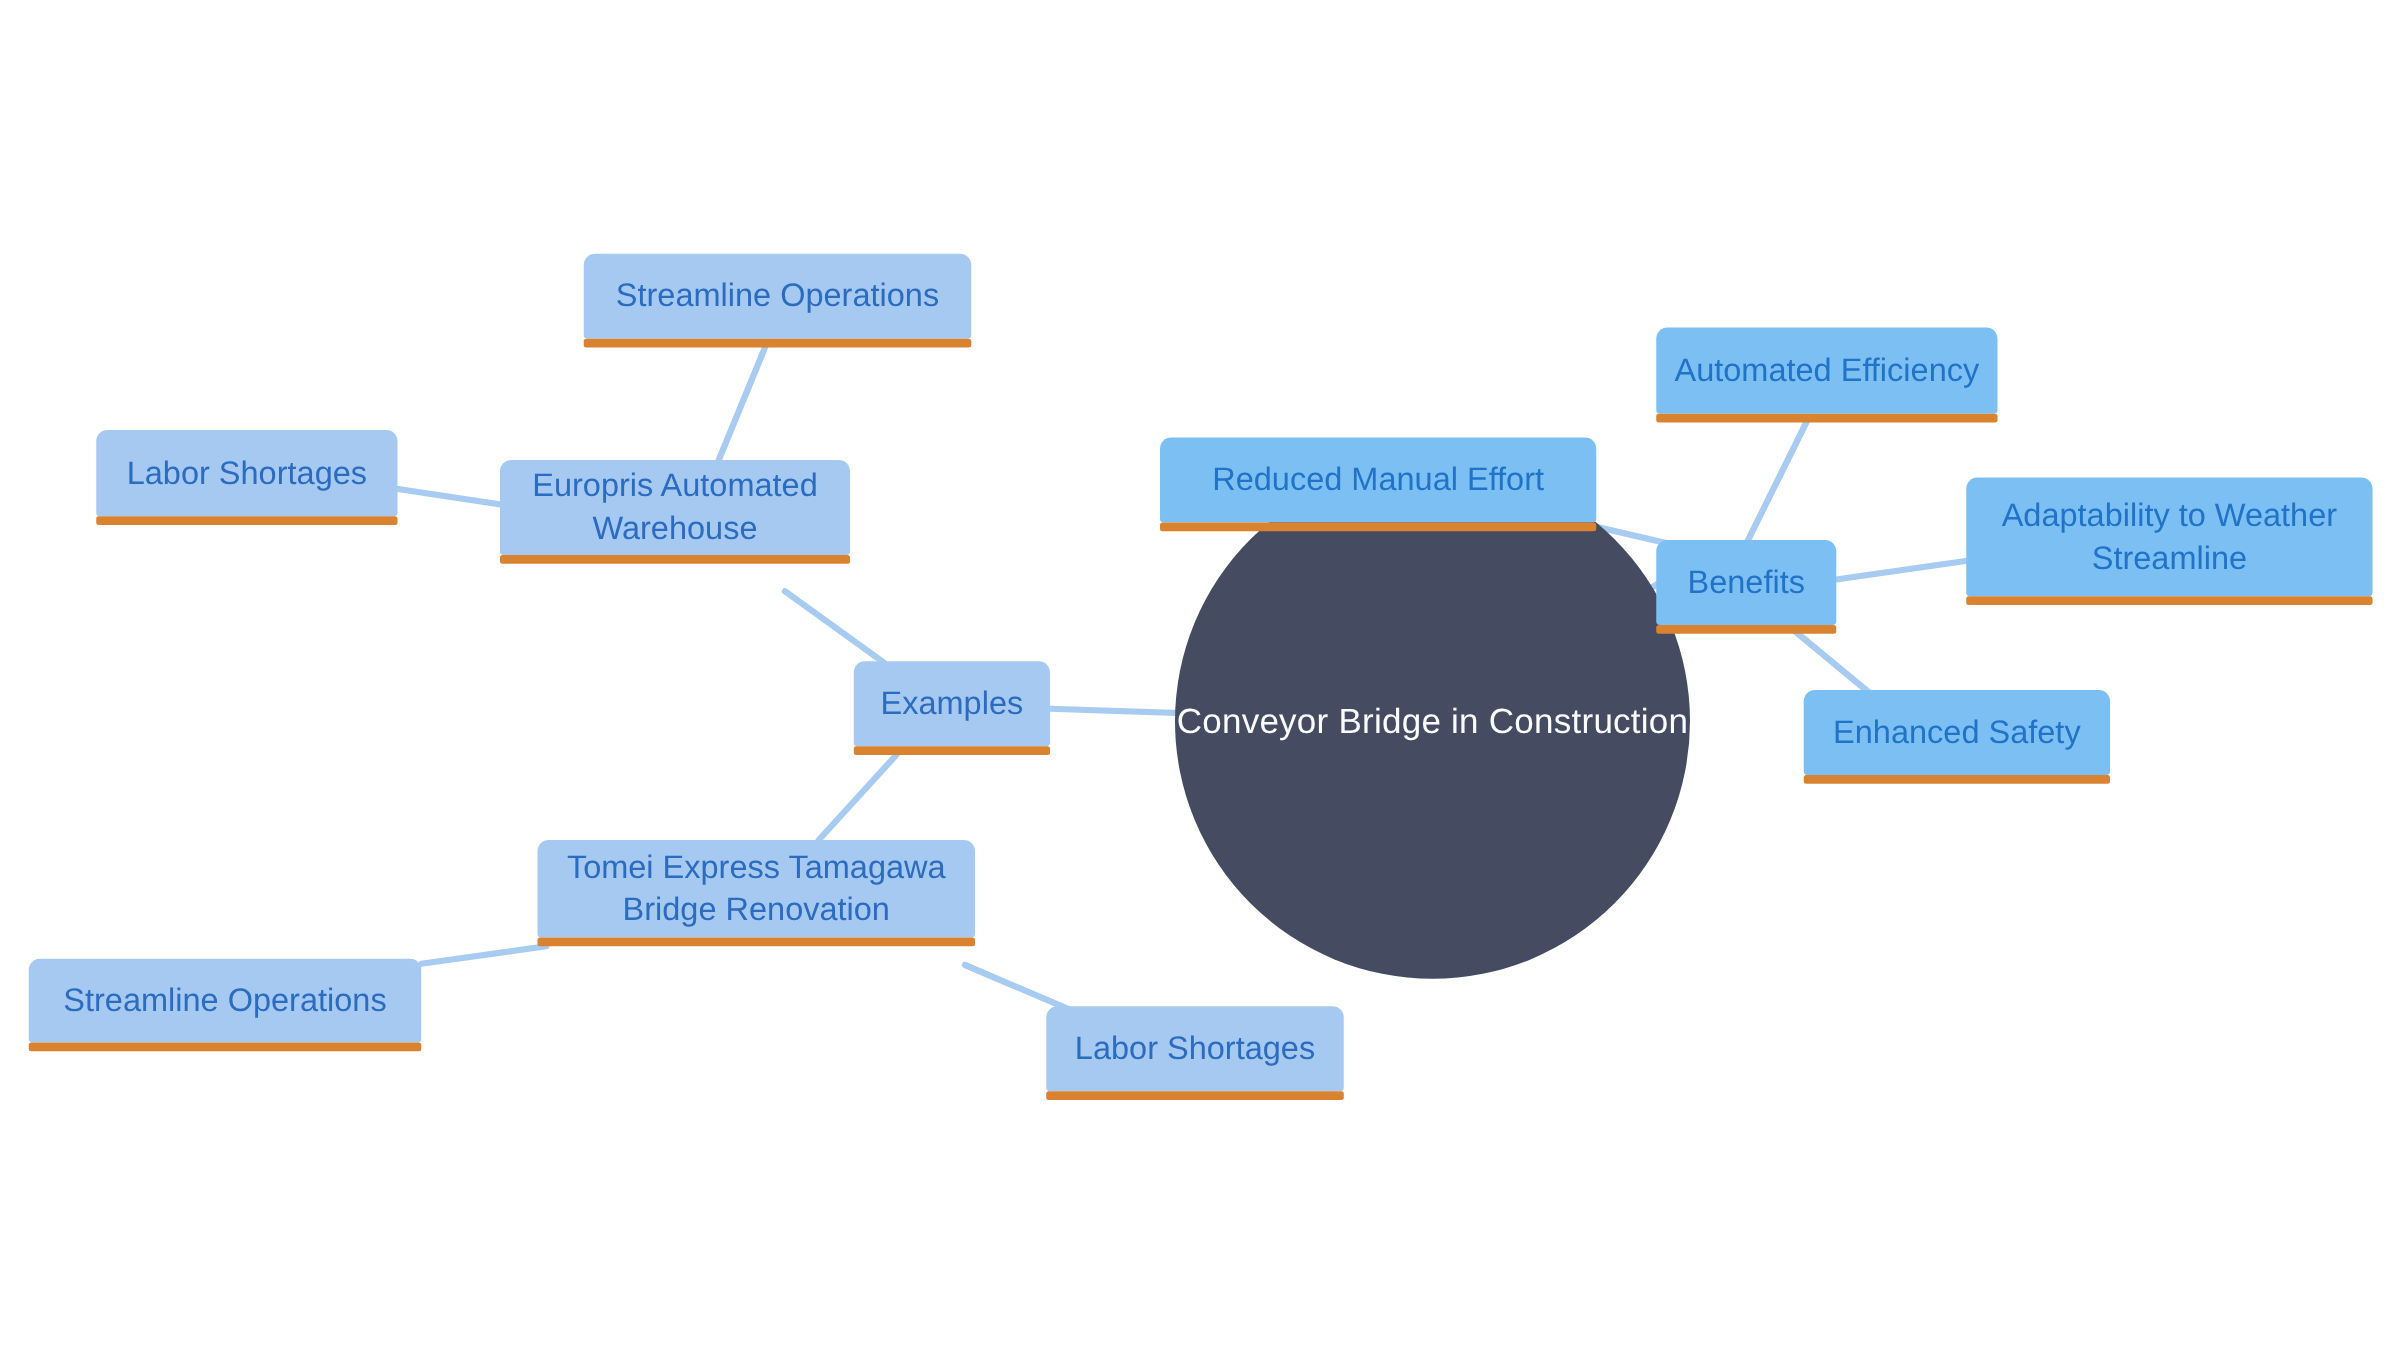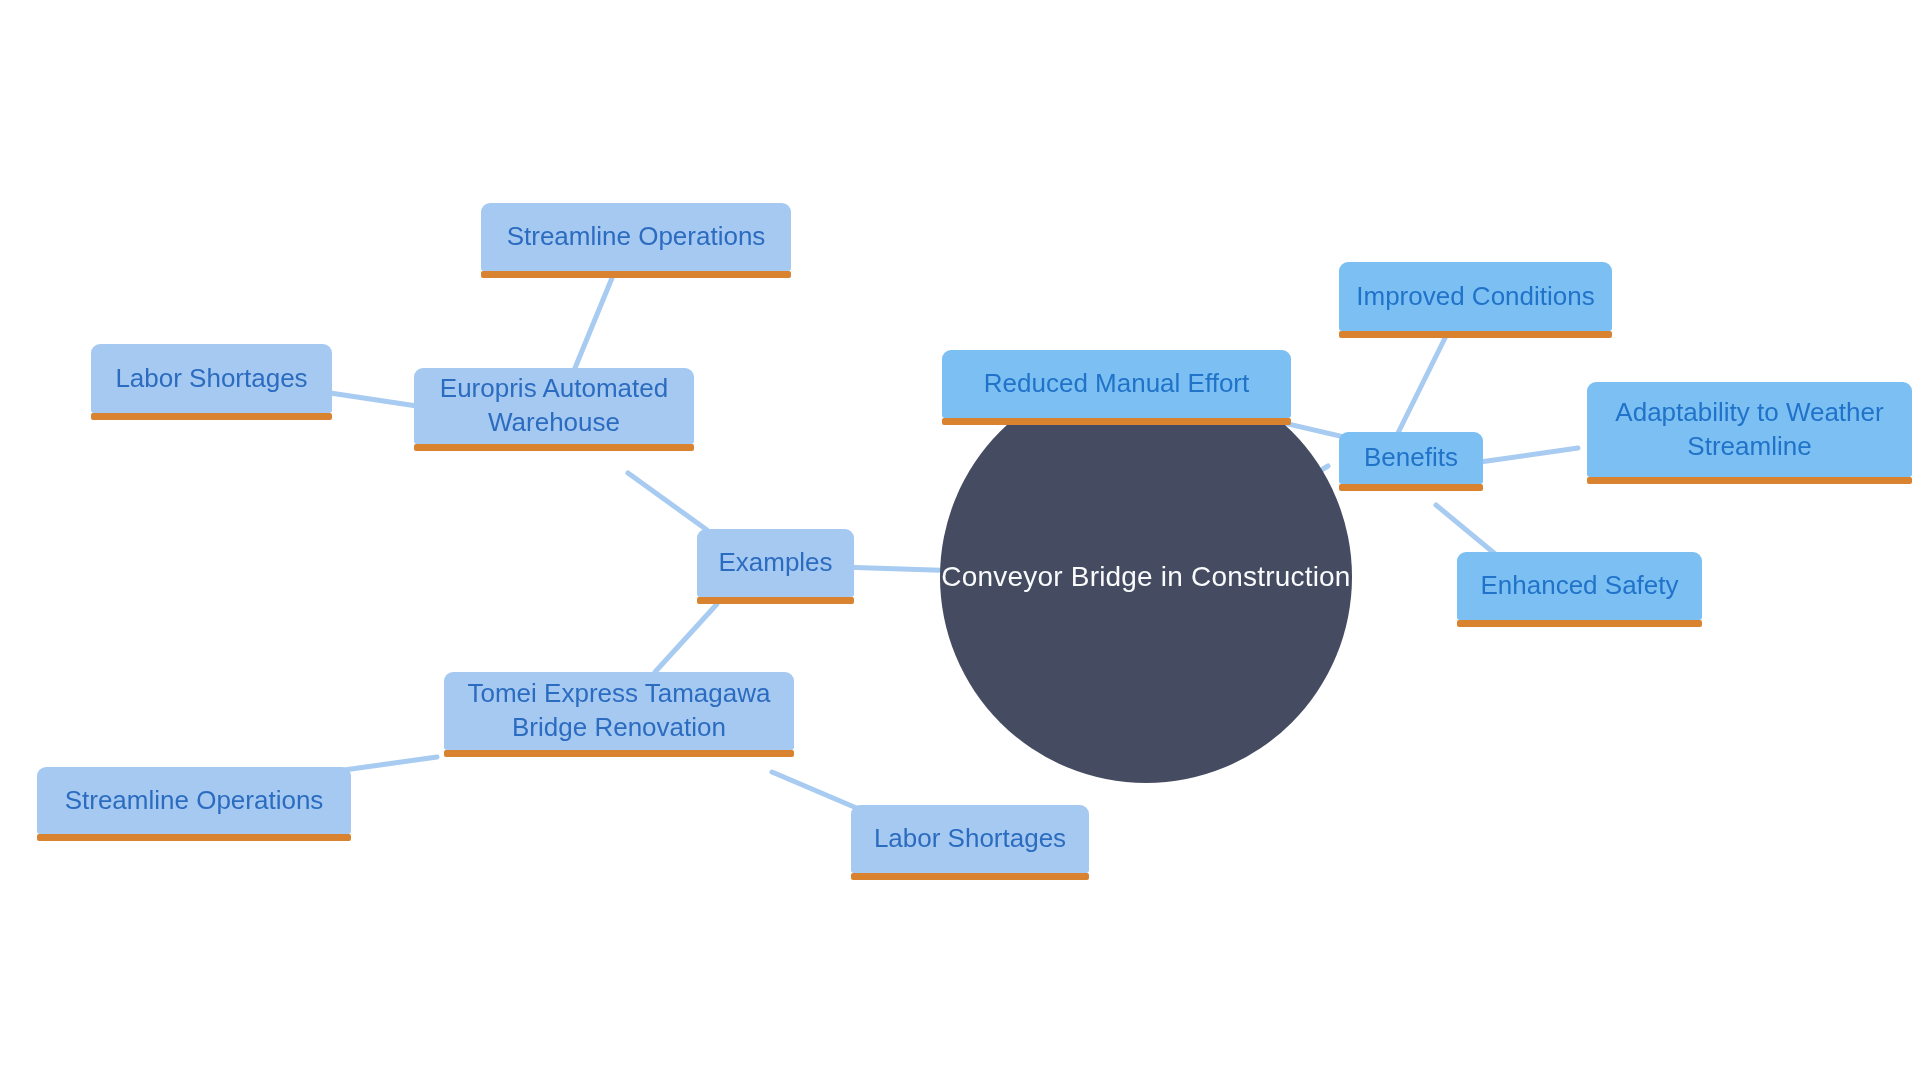--- a/index.html
+++ b/index.html
@@ -22,21 +22,21 @@
   .center-circle .label{
     color:var(--center-text,#fafbfc);
     font-size:28px;letter-spacing:.2px;white-space:nowrap;
   }
   .node{
     position:absolute;z-index:3;
     display:flex;align-items:center;justify-content:center;
     text-align:center;
     border-radius:9px 9px 3px 3px;
     font-size:26px;line-height:1.3;
-    padding:3px 10px;box-sizing:border-box;margin-left:14px;
+    padding:3px 10px;box-sizing:border-box;
   }
   .node .bar{
     position:absolute;left:0;right:0;bottom:-7px;height:7px;
     background:var(--underline,#d9822f);border-radius:2px;
   }
   .node.ex{background:var(--examples-fill,#a6c9f1);color:var(--examples-text,#2b6cc0);}
   .node.be{background:var(--benefits-fill,#7cc0f3);color:var(--benefits-text,#2173c9);}
 </style>
 </head>
 <body>
@@ -95,27 +95,27 @@
   <div class="node ex" style="left:837px;top:805px;width:238px;height:68px">
     <span>Labor Shortages</span>
     <i class="bar"></i>
   </div>
 
   <div class="node be" style="left:928px;top:350px;width:349px;height:68px">
     <span>Reduced Manual Effort</span>
     <i class="bar"></i>
   </div>
 
-  <div class="node be" style="left:1325px;top:432px;width:144px;height:52px">
+  <div class="node be" style="left:1325px;top:432px;width:144px;height:68px">
     <span>Benefits</span>
     <i class="bar"></i>
   </div>
 
   <div class="node be" style="left:1325px;top:262px;width:273px;height:69px">
-    <span>Improved Conditions</span>
+    <span>Automated Efficiency</span>
     <i class="bar"></i>
   </div>
 
   <div class="node be" style="left:1573px;top:382px;width:325px;height:95px">
     <span>Adaptability to Weather Streamline</span>
     <i class="bar"></i>
   </div>
 
   <div class="node be" style="left:1443px;top:552px;width:245px;height:68px">
     <span>Enhanced Safety</span>

